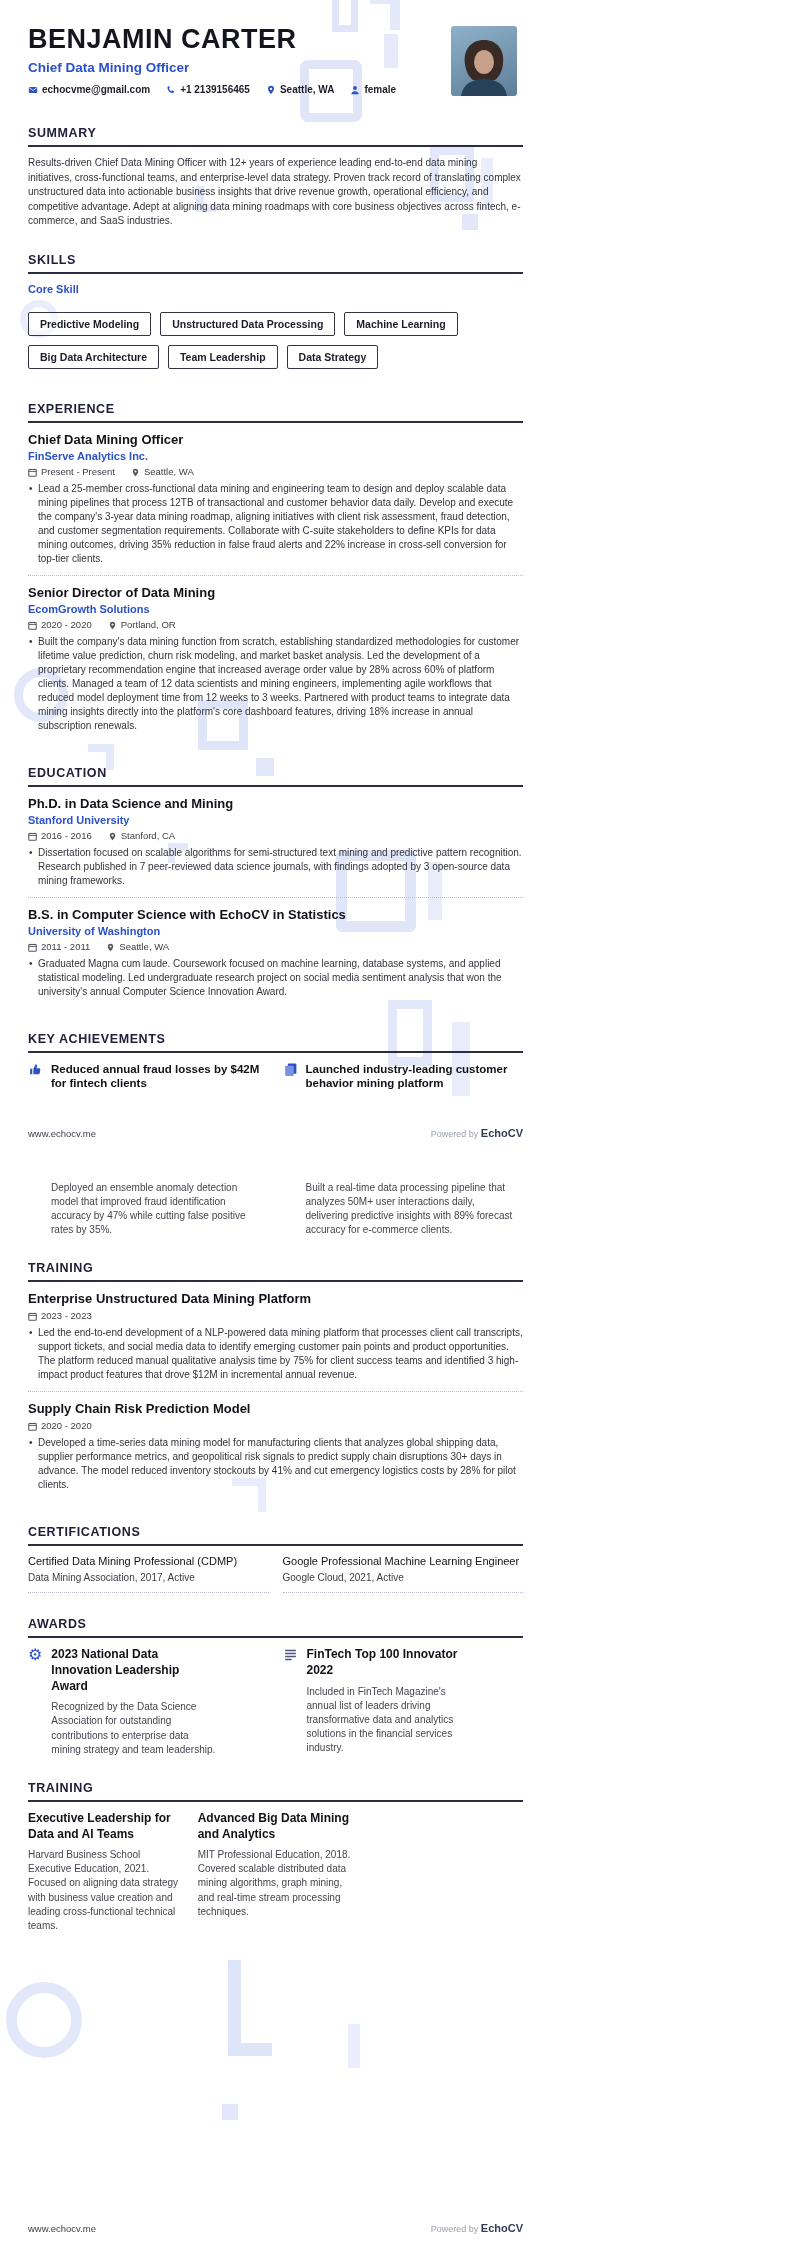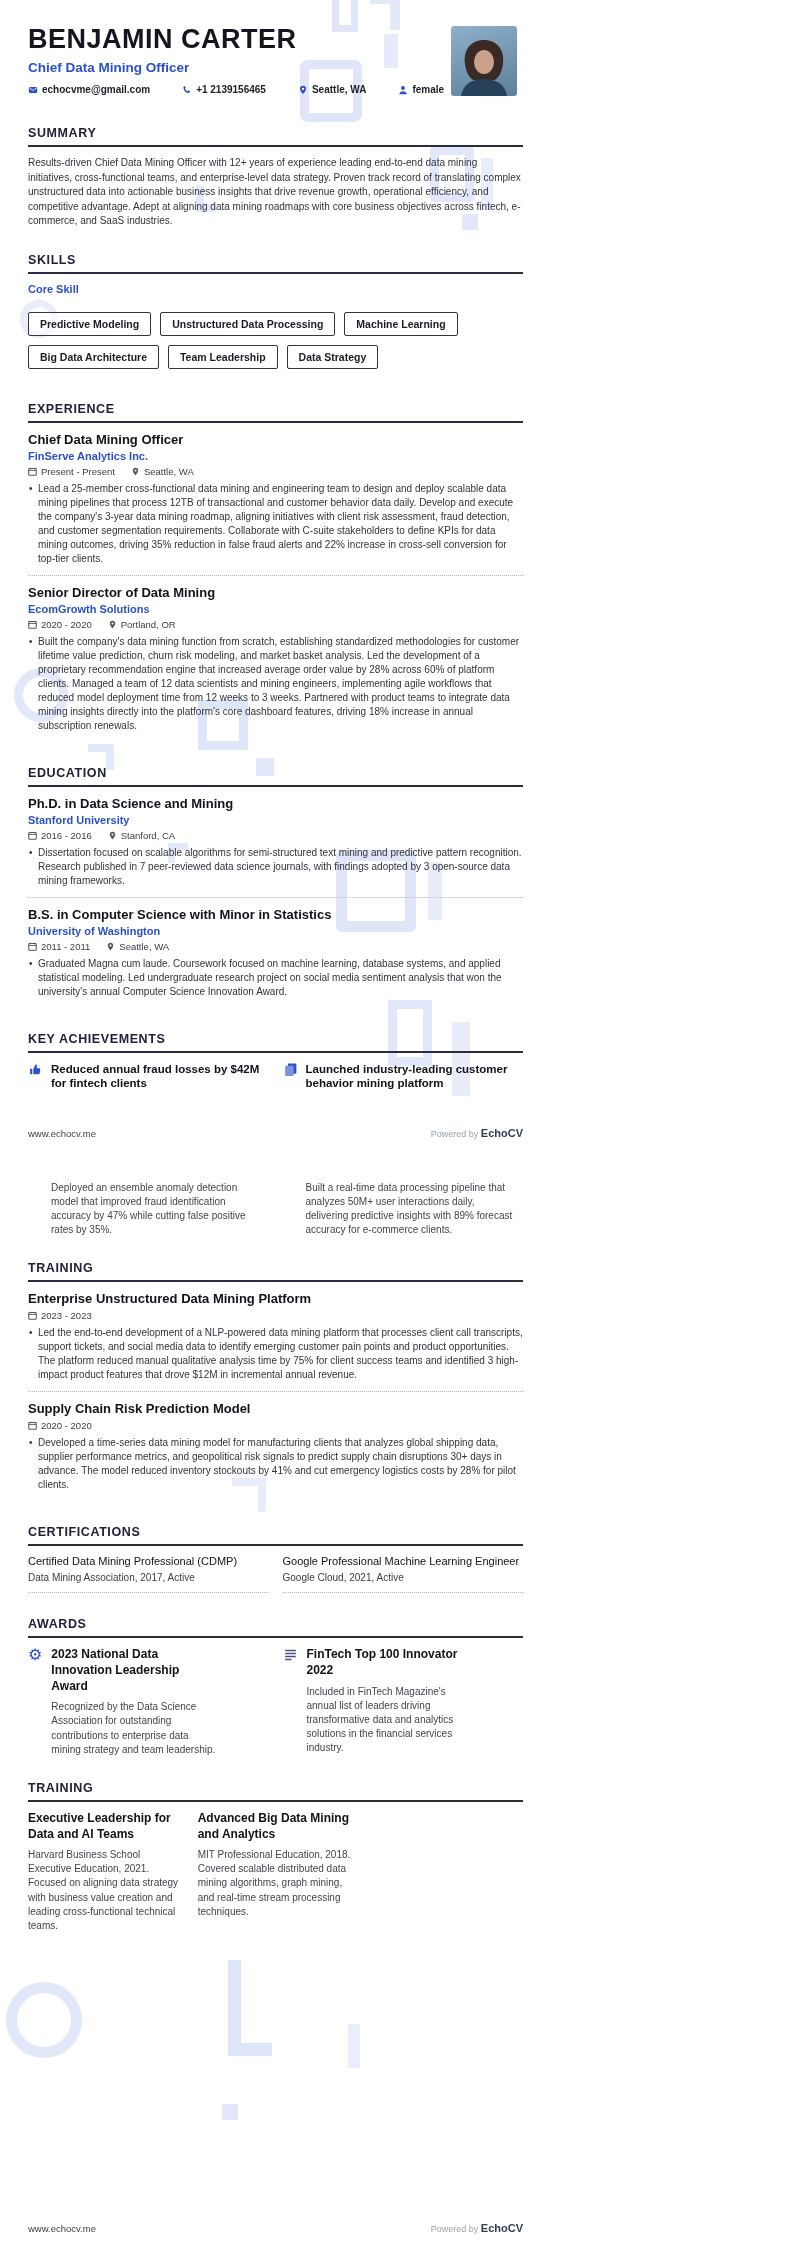--- a/index.html
+++ b/index.html
@@ -32,42 +32,42 @@
   .d21 { left:228px; top:1960px; width:44px; height:96px; border-left:13px solid #dfe5f8; border-bottom:13px solid #dfe5f8; }
   .d22 { left:222px; top:2104px; width:16px; height:16px; background:#e2e7f9; }
   .d23 { left:348px; top:2024px; width:12px; height:44px; background:#eaedfc; }
 
   .content { position:relative; z-index:1; width:525px; padding:24px 2px 0 28px; }
 
   
   .header { position:relative; min-height:78px; }
   .name { font-size:27px; font-weight:800; letter-spacing:.5px; color:#15151f; }
   .role { font-size:13.5px; font-weight:700; color:#2b51c9; margin-top:5px; }
-  .contacts { display:flex; gap:32px; align-items:center; margin-top:9px; font-size:10px; font-weight:700; color:#1d1d28; }
+  .contacts { display:flex; gap:16px; align-items:center; margin-top:9px; font-size:10px; font-weight:700; color:#1d1d28; }
   .contact { display:flex; align-items:center; gap:4px; }
   .avatar { position:absolute; right:6px; top:2px; width:66px; height:70px; border-radius:3px; overflow:hidden;
             background:linear-gradient(160deg,#8fb0c9 0%, #5d7f99 100%); }
 
   
   .section { margin-top:24px; }
   .sec-head { font-size:12.5px; font-weight:800; letter-spacing:.6px; color:#20203a;
               border-bottom:2.5px solid #2c2c40; padding-bottom:5px; margin-bottom:9px; }
   .body-text { font-size:10px; line-height:1.45; color:#33333c; }
 
   .group-label { font-size:11px; font-weight:700; color:#2b51c9; margin-bottom:8px; }
   .chips { display:flex; flex-wrap:wrap;margin-top:17px; }
   .chip { display:inline-block; border:1.3px solid #34343f; border-radius:2px; padding:5px 11px;
           font-size:10.5px; font-weight:600; color:#1c1c28; margin:0 9px 9px 0; background:rgba(255,255,255,.6); }
 
   .entry { padding-bottom:9px; margin-bottom:9px; }
   .entry.sep { border-bottom:1px dotted #b9bece; }
   .entry-title { font-size:13px; font-weight:700; color:#121219; }
   .entry-org { font-size:11px; font-weight:700; color:#2b51c9; margin-top:3px; }
   .entry-meta { display:flex; gap:16px; align-items:center; margin-top:4px; font-size:9.5px; color:#3c3c46; }
-  .meta-piece { display:flex; align-items:center; gap:4px; }
+  .meta-piece { display:flex; align-items:flex-end; gap:4px; }
   .bullets { margin-top:5px; }
   .bullet { position:relative; padding-left:10px; font-size:10px; line-height:1.4; color:#33333c; }
   .bullet::before { content:"•"; position:absolute; left:1px; top:0; color:#33333c; }
 
   .grid2 { display:grid; grid-template-columns:1fr 1fr; column-gap:14px; }
   .ka-item { display:flex; gap:8px; align-items:flex-start; }
   .ka-title { font-size:11.5px; font-weight:700; color:#121219; line-height:1.3; max-width:215px; }
   .ka-desc { font-size:10px; line-height:1.4; color:#44444e; max-width:210px; }
   .ka-desc-wrap { padding-left:23px; }
 
@@ -284,21 +284,21 @@
               </span>
             <span>Stanford, CA</span>
           </span>
         </div>
         <div class="bullets">
           <div class="bullet">Dissertation focused on scalable algorithms for semi-structured text mining and predictive pattern recognition. Research published in 7 peer-reviewed data science journals, with findings adopted by 3 open-source data mining frameworks.</div>
         </div>
       </div>
 
       <div class="entry">
-        <div class="entry-title">B.S. in Computer Science with Minor in Statistics</div>
+        <div class="entry-title">B.S. in Computer Science with EchoCV in Statistics</div>
         <div class="entry-org">University of Washington</div>
         <div class="entry-meta">
           <span class="meta-piece">
             <span>
                 <svg viewBox="0 0 12 12" width="9" height="9">
                   <rect x="1" y="2" width="10" height="9" rx="1" fill="none" stroke="#55565f" stroke-width="1.4"></rect>
                   <line x1="1" y1="4.6" x2="11" y2="4.6" stroke="#55565f" stroke-width="1.2"></line>
                   <line x1="3.6" y1="1" x2="3.6" y2="3" stroke="#55565f" stroke-width="1.2"></line>
                   <line x1="8.4" y1="1" x2="8.4" y2="3" stroke="#55565f" stroke-width="1.2"></line>
                 </svg>

